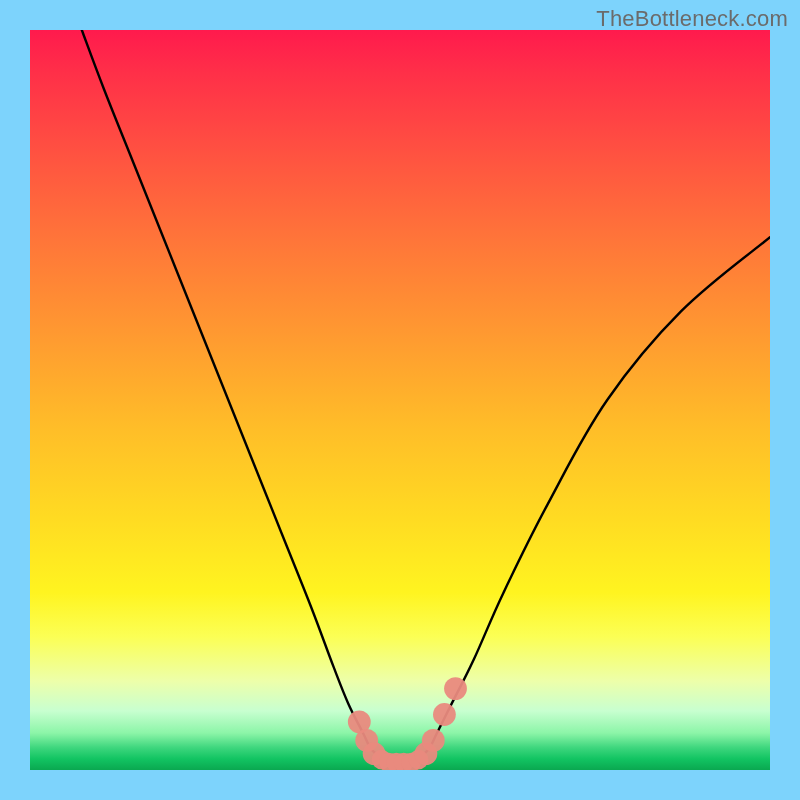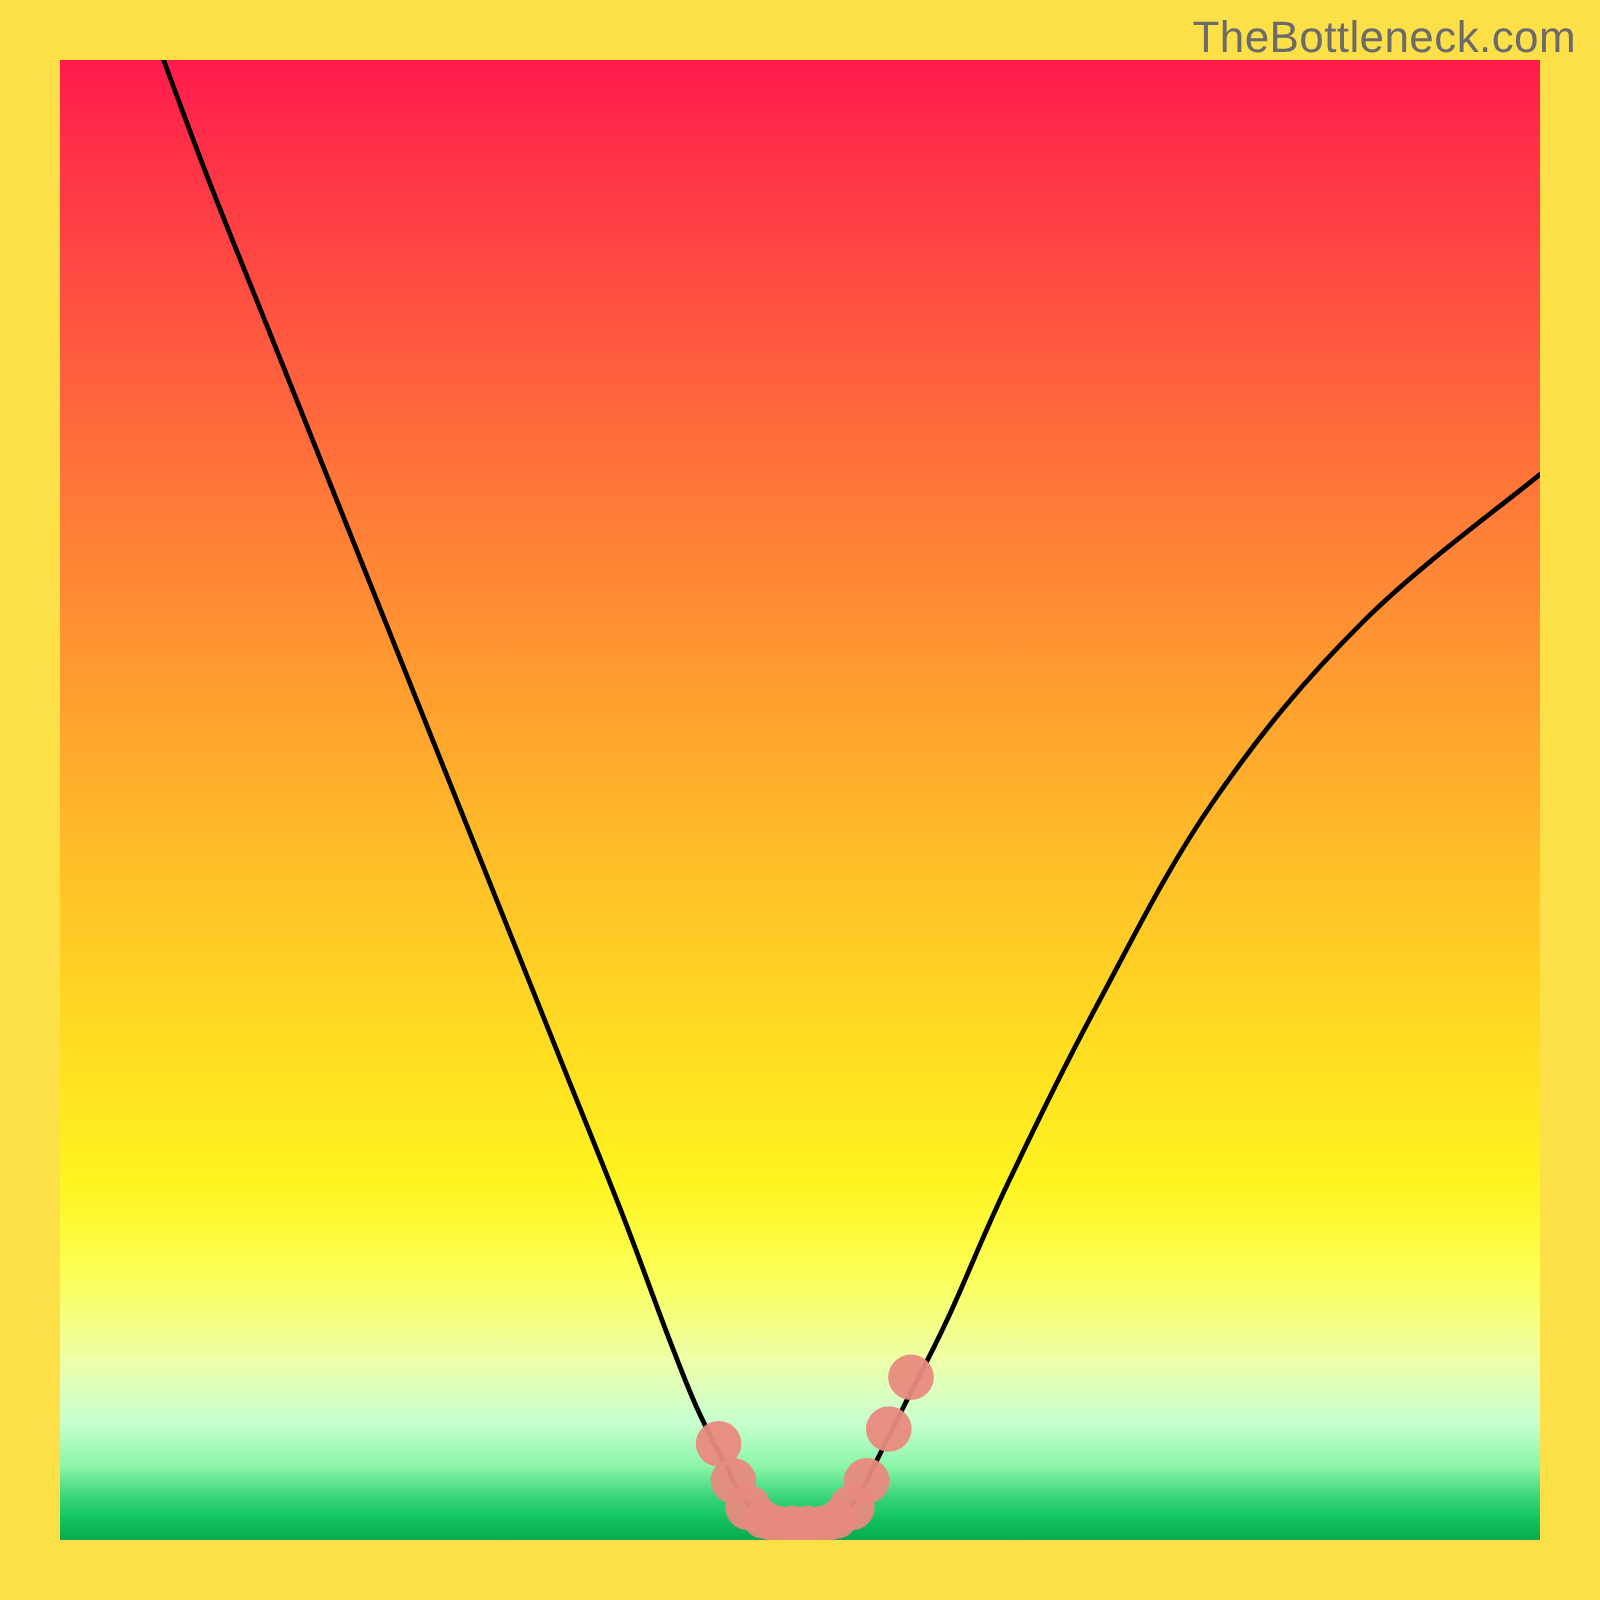--- a/index.html
+++ b/index.html
@@ -9,21 +9,21 @@
     height: 800px;
     overflow: hidden;
     background: #000;
     font-family: Arial, Helvetica, sans-serif;
   }
   .frame {
     position: absolute;
     left: 0; top: 0;
     width: 800px;
     height: 800px;
-    background: #fde047;
+    background: #7dd3fc;
   }
   .plot {
     position: absolute;
     left: 30px;
     top: 30px;
     width: 740px;
     height: 740px;
     overflow: hidden;
   }
   .gradient {

